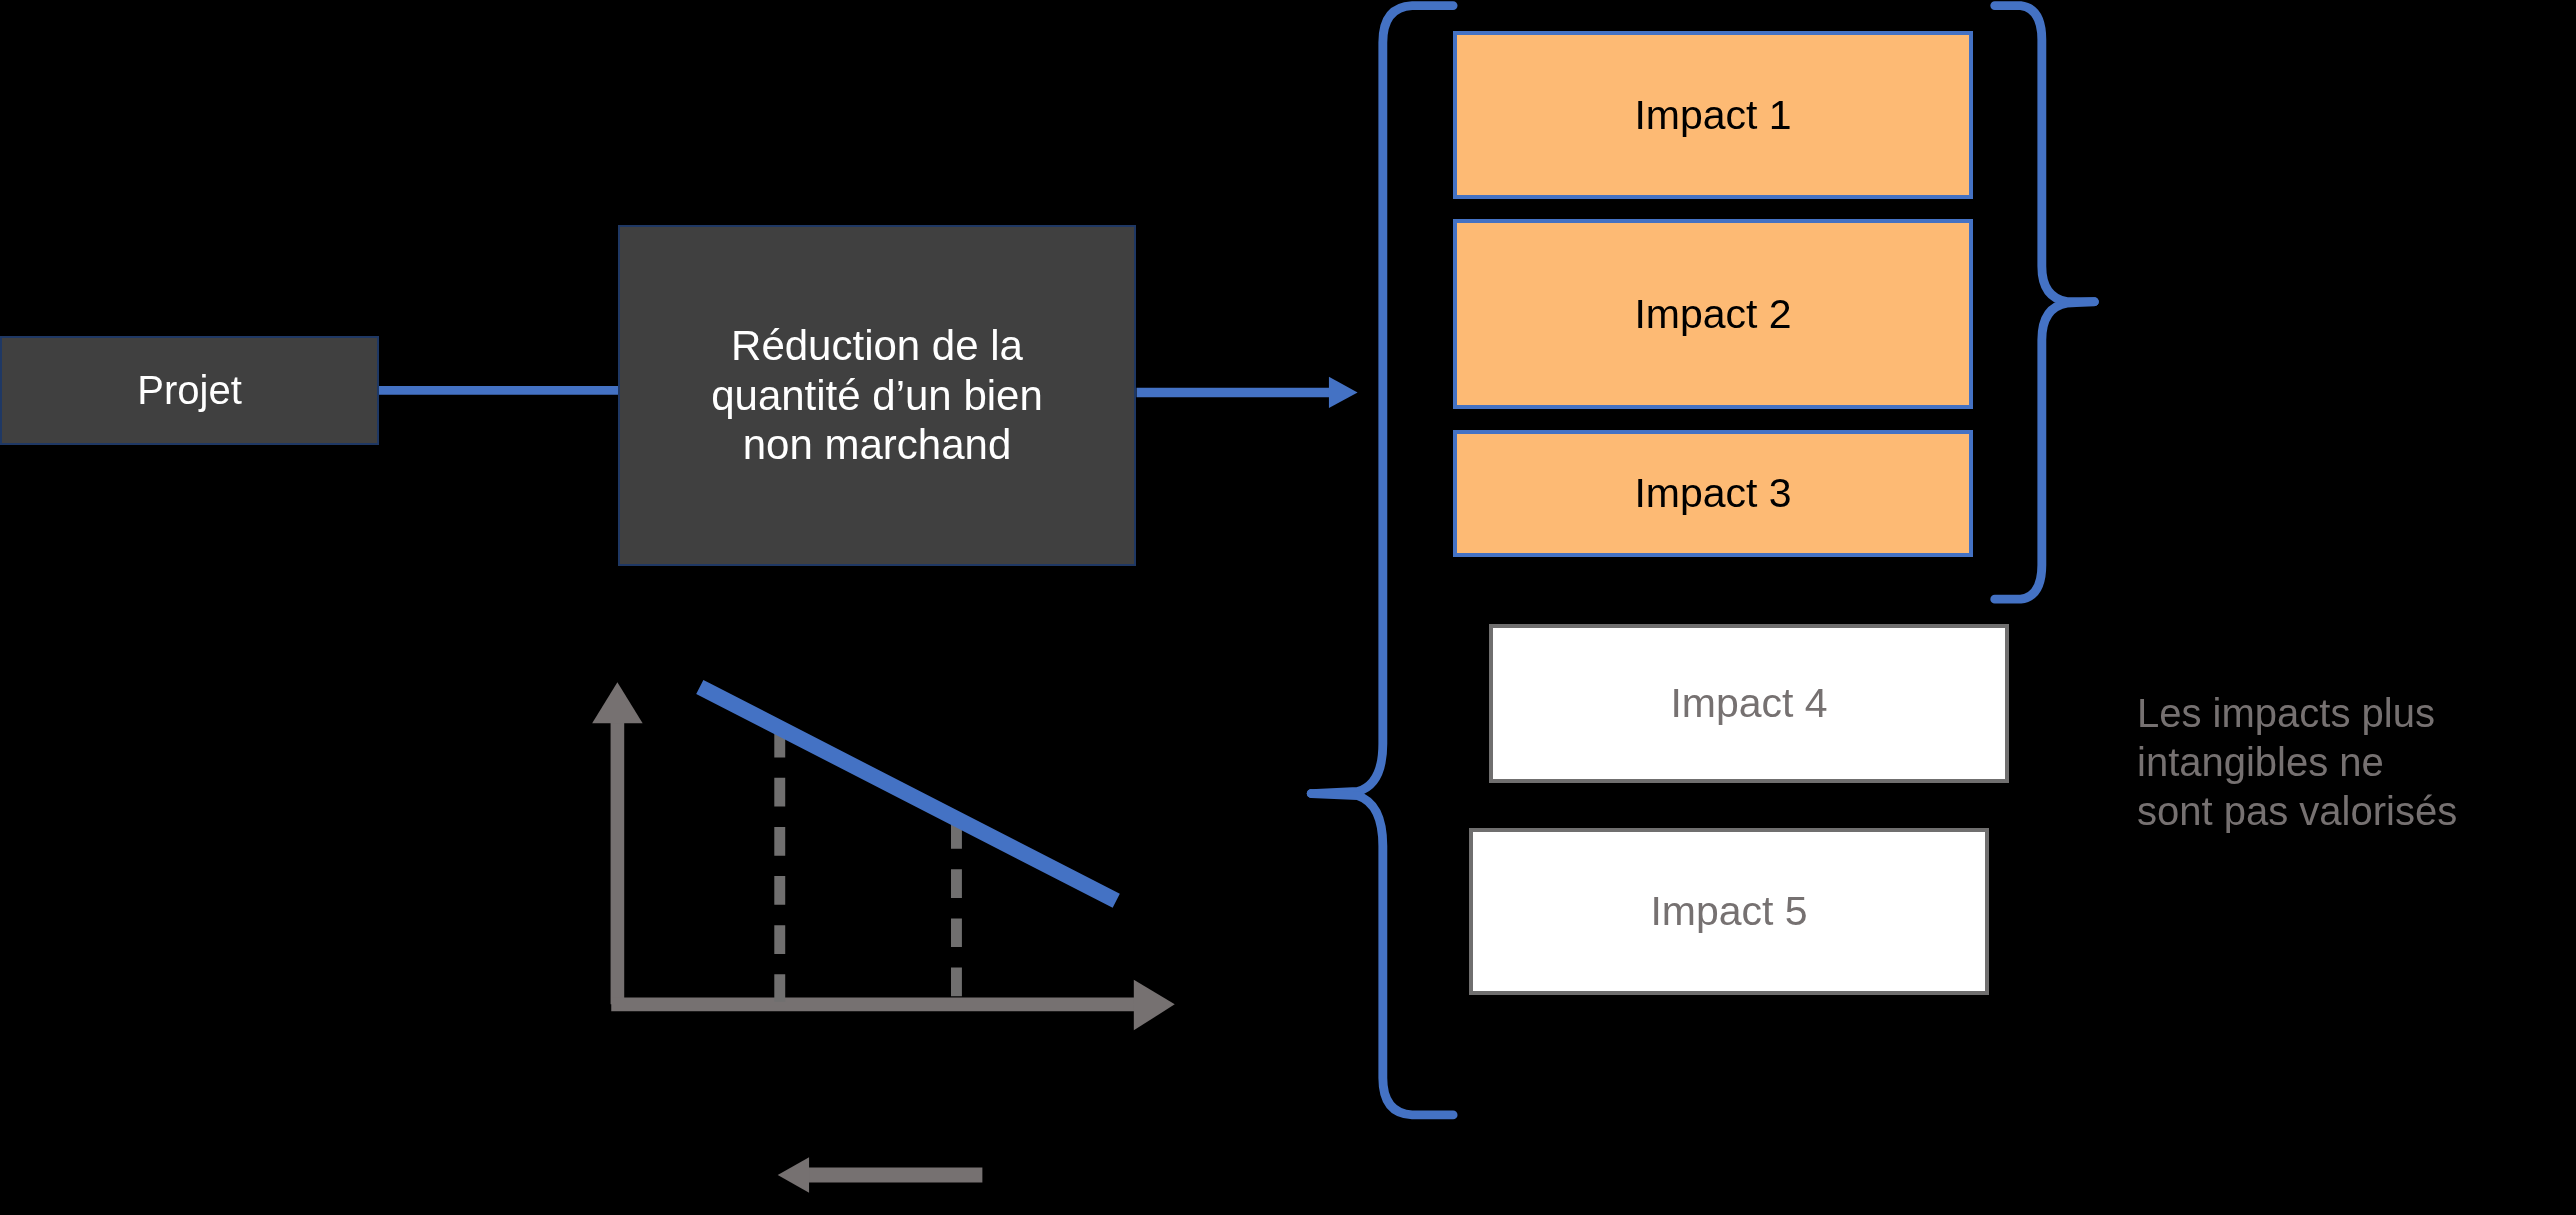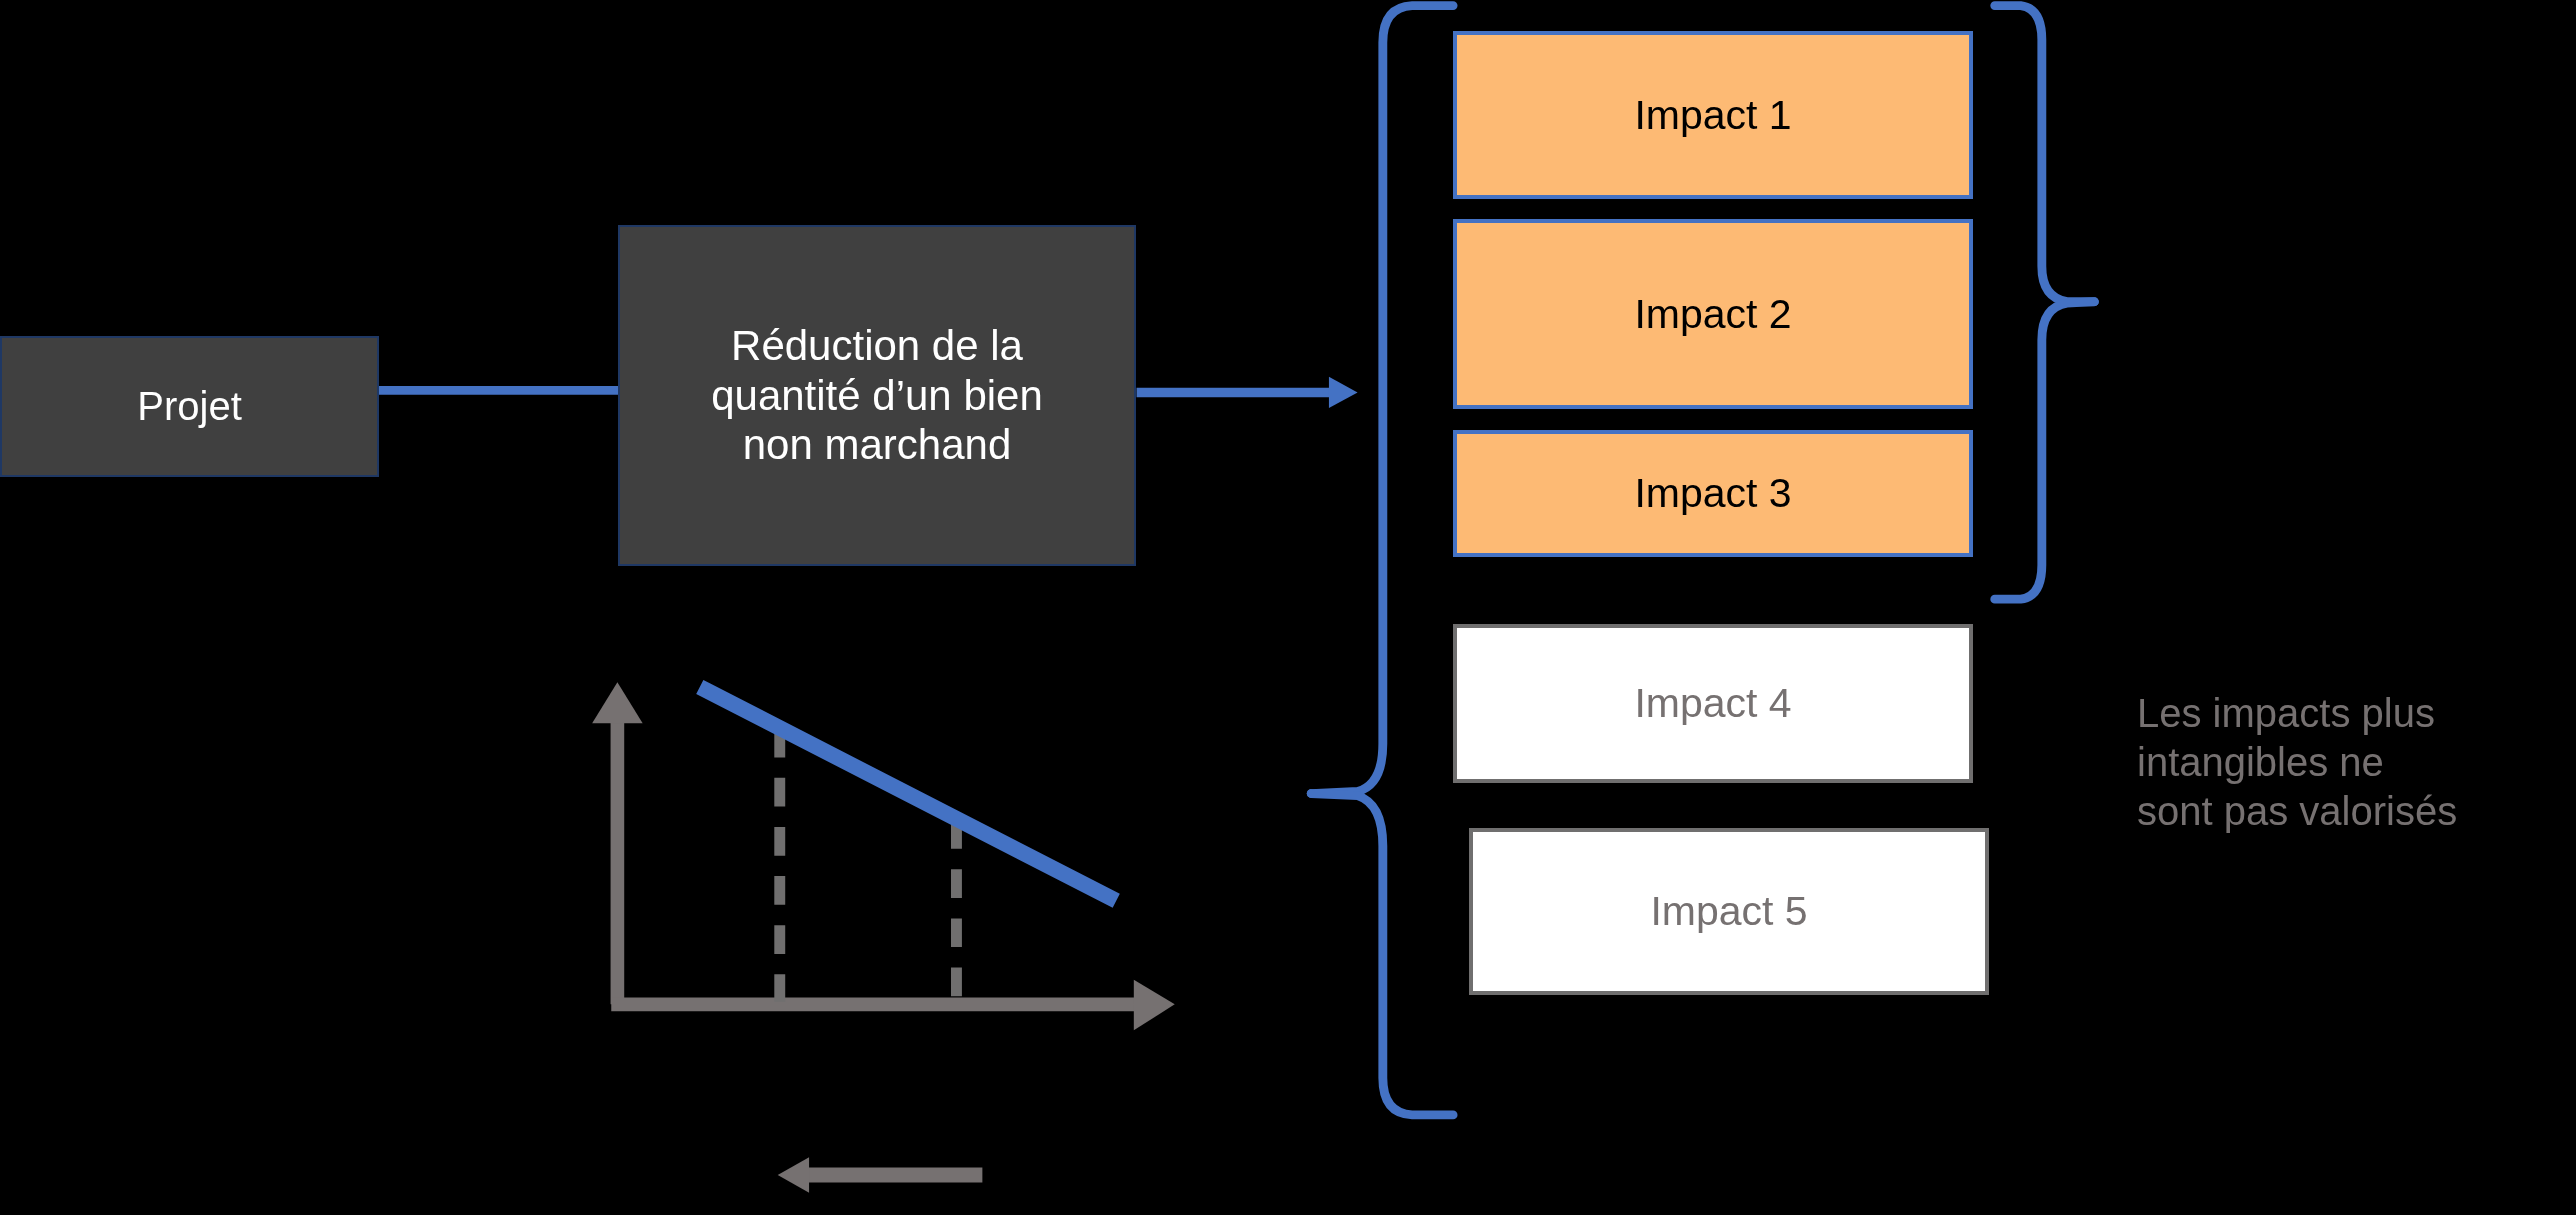--- a/index.html
+++ b/index.html
@@ -46,29 +46,29 @@
   .node-white-gray {
     background: #FFFFFF;
     border: 4.8px solid #706F6F;
     color: #767171;
   }
   .node-label {
     display: block;
     line-height: 1.18;
     white-space: pre-line;
   }
-  #box-projet { left: 0px; top: 336px; width: 379px; height: 141px; }
+  #box-projet { left: 0px; top: 336px; width: 379px; height: 109px; }
   #box-projet .node-label { font-size: 40px; }
   #box-reduction { left: 618px; top: 225px; width: 518px; height: 341px; }
   #box-reduction .node-label { font-size: 42px; }
   .impact-box { left: 1453px; width: 520px; }
   #impact-1 { top: 31px; height: 168px; }
   #impact-2 { top: 219px; height: 190px; }
   #impact-3 { top: 430px; height: 127px; }
-  #impact-4 { top: 624px; height: 159px; }
+  #impact-4 { top: 624px; height: 159px; margin-left: 36px; }
   #impact-5 { top: 828px; height: 167px; margin-left: 16px; }
   .impact-box .node-label { font-size: 41px; }
   #annotation-text {
     position: absolute;
     left: 2137px;
     top: 689px;
     width: 409px;
     color: #767171;
     font-size: 40px;
     line-height: 1.22;

